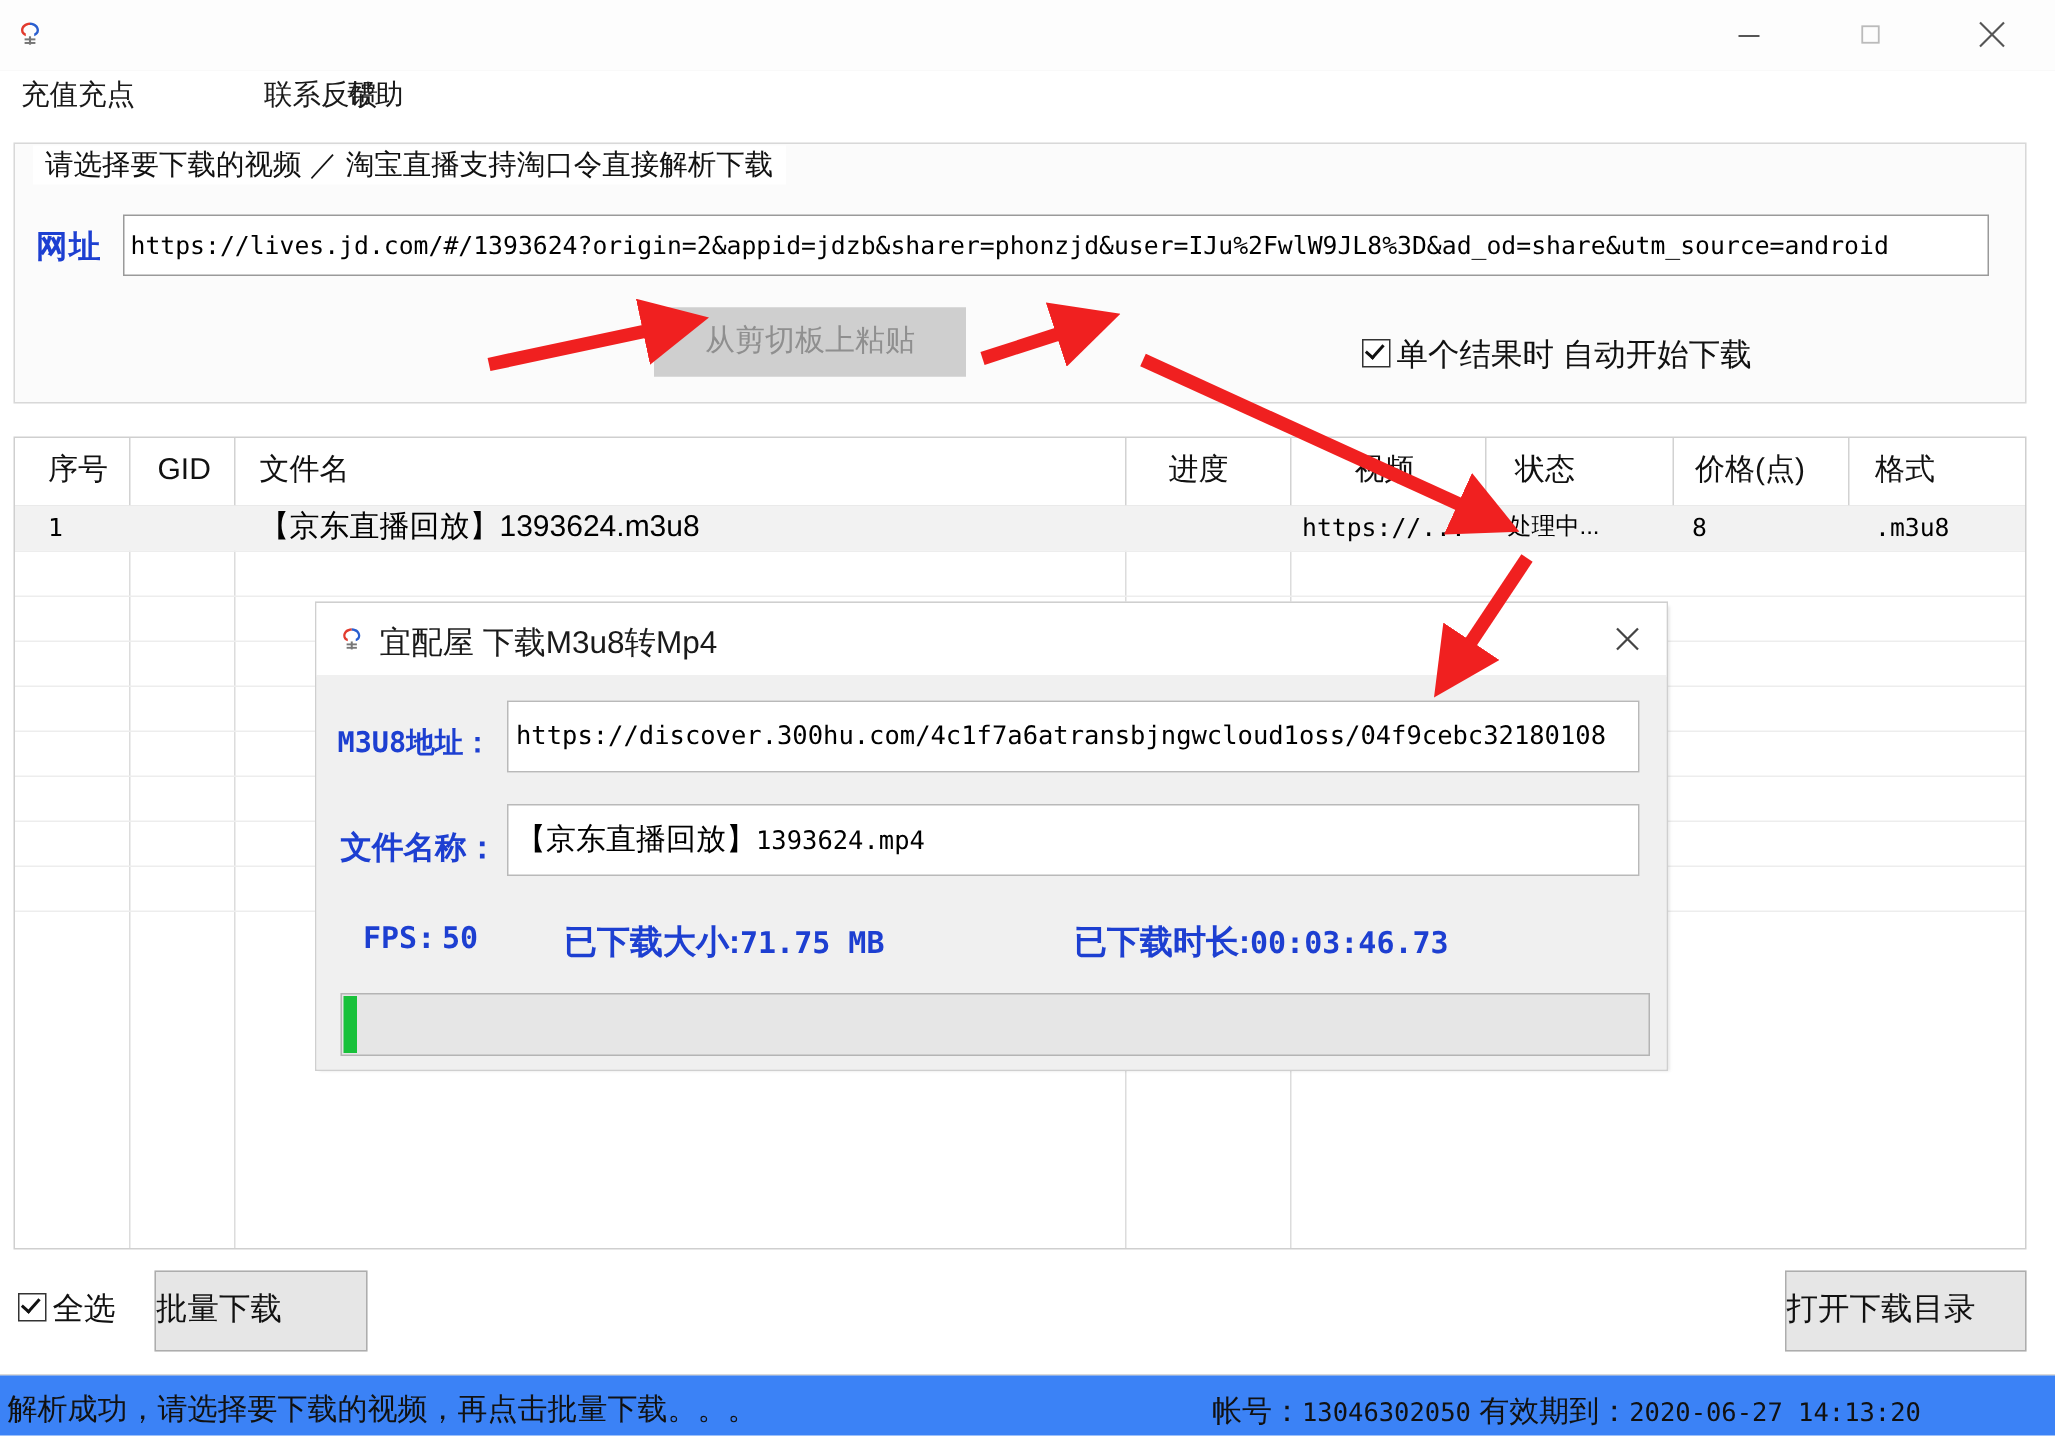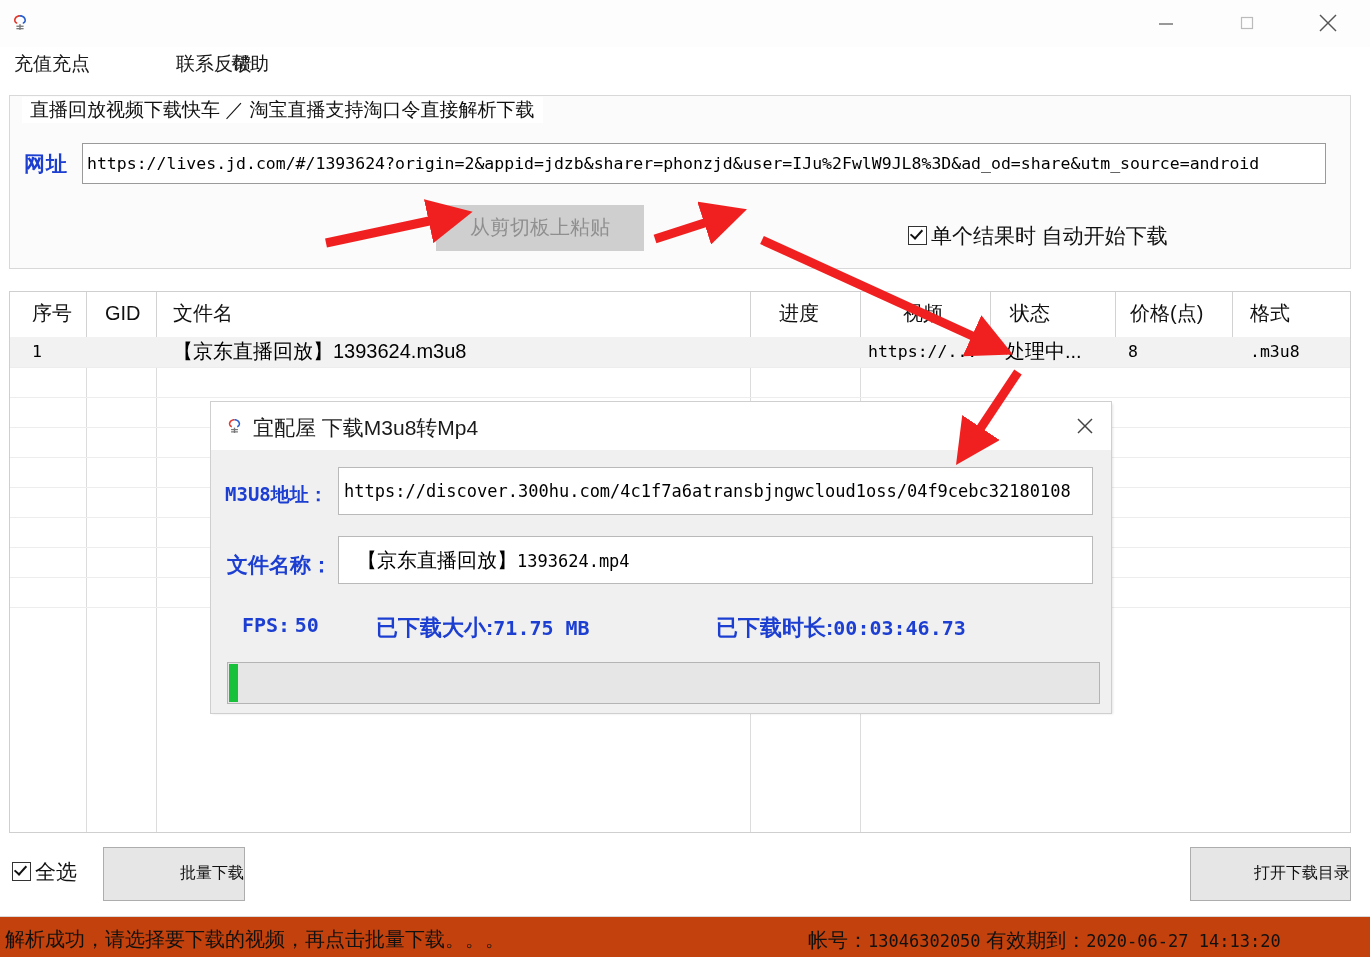--- a/index.html
+++ b/index.html
@@ -48,50 +48,50 @@
   .table-wrap{position:absolute;left:9px;top:291px;width:1340px;height:540px;border:1px solid #cfcfcf;background:#fff;overflow:hidden;}
   .thead{position:absolute;left:0;top:0;width:1340px;height:45px;background:#fff;border-bottom:1px solid #c8c8c8;}
   .th{position:absolute;top:0;height:45px;line-height:43px;font-size:20px;color:#111;white-space:nowrap;}
   .vline{position:absolute;top:0;width:1px;background:#dcdcdc;}
   .vline.head{height:45px;background:#d2d2d2;}
   .row{position:absolute;left:0;width:1340px;height:28px;}
   .row.first{background:#f2f2f2;top:45px;height:30px;}
   .rowline{position:absolute;left:0;width:1340px;height:1px;background:#ededed;}
   .cell{position:absolute;top:0;height:30px;line-height:29px;white-space:nowrap;}
   .cell-mono{font-family:"DejaVu Sans Mono","Liberation Mono",monospace;font-size:16.5px;color:#000;}
-  .cell-cn{font-size:20px;color:#000;}
+  .cell-cn{font-size:16px;color:#000;}
   .cell-mix{font-size:20px;color:#000;}
 
   
   .chk-all{position:absolute;left:12px;top:858px;font-size:21px;color:#111;white-space:nowrap;cursor:default;}
-  .btn-3d{position:absolute;background:#e6e6e6;border:1px solid #adadad;font-size:16px;color:#111;text-align:right;cursor:default;white-space:nowrap;}
+  .btn-3d{position:absolute;background:#e6e6e6;border:1px solid #adadad;font-size:21px;color:#111;text-align:left;cursor:default;white-space:nowrap;}
   #btn-batch{left:103px;top:847px;width:140px;height:52px;line-height:50px;}
   #btn-opendir{left:1190px;top:847px;width:159px;height:52px;line-height:50px;}
 
   
-  .statusbar{position:absolute;left:0;top:916px;width:1370px;height:41px;background:#c2410c;border-top:1px solid #d9d9d9;}
+  .statusbar{position:absolute;left:0;top:916px;width:1370px;height:41px;background:#3b82f6;border-top:1px solid #d9d9d9;}
   .status-left{position:absolute;left:5px;top:9px;font-size:20px;color:#111;white-space:nowrap;}
   .status-right{position:absolute;left:808px;top:10px;font-size:20px;color:#111;white-space:nowrap;}
   .status-right .mono{font-family:"DejaVu Sans Mono","Liberation Mono",monospace;font-size:17px;}
 
   
   .dlg-shadow{position:absolute;left:213px;top:404px;width:900px;height:310px;background:rgba(0,0,0,.10);filter:blur(1px);}
   .dialog{position:absolute;left:210px;top:401px;width:900px;height:311px;background:#f0f0f0;border:1px solid #cfcfcf;}
   .dlg-title{position:absolute;left:0;top:0;width:900px;height:48px;background:#ffffff;border-bottom:1px solid #e2e2e2;}
   .dlg-icon{position:absolute;left:14px;top:15px;width:19px;height:19px;}
   .dlg-title-text{position:absolute;left:42px;top:12px;font-size:21px;color:#1a1a1a;white-space:nowrap;}
   .dlg-close{position:absolute;left:848px;top:0;width:52px;height:47px;cursor:default;}
   .dlg-close svg{position:absolute;left:50%;top:50%;transform:translate(-50%,-50%);}
   .dlg-body{position:absolute;left:0;top:48px;width:900px;height:263px;background:#f0f0f0;}
   .dlg-label{position:absolute;font-size:21px;color:#1d3fd1;font-weight:bold;white-space:nowrap;}
   #lbl-m3u8{left:14px;top:32px;font-family:"DejaVu Sans Mono","Liberation Mono",monospace;font-size:19px;}
   #lbl-file{left:16px;top:101px;}
   .dlg-input{position:absolute;left:127px;background:#ffffff;border:1px solid #b9b9b9;box-sizing:border-box;overflow:hidden;white-space:nowrap;}
   #in-m3u8{top:17px;width:755px;height:48px;line-height:46px;padding-left:5px;font-family:"DejaVu Sans Mono","Liberation Mono",monospace;font-size:17px;color:#000;}
-  #in-file{top:86px;width:755px;height:48px;line-height:46px;padding-left:18px;font-size:20px;color:#000;}
+  #in-file{top:86px;width:755px;height:48px;line-height:46px;padding-left:5px;font-size:20px;color:#000;}
   #in-file .mono{font-family:"DejaVu Sans Mono","Liberation Mono",monospace;font-size:17px;}
   .stat{position:absolute;top:163px;color:#1d3fd1;white-space:nowrap;}
   .stat .lab{font-size:22px;font-weight:bold;}
   .stat .val{font-family:"DejaVu Sans Mono","Liberation Mono",monospace;font-size:20px;font-weight:bold;}
   #stat-fps{left:15px;margin-left:16px;}
   #stat-fps .lab{font-family:"DejaVu Sans Mono","Liberation Mono",monospace;font-size:20px;}
   #stat-size{left:165px;}
   #stat-time{left:505px;}
   .progress{position:absolute;left:16px;top:212px;width:873px;height:42px;background:#e6e6e6;border:1px solid #b4b4b4;box-sizing:border-box;}
   .progress .fill{position:absolute;left:1px;top:1px;height:38px;background:#18c13a;}
@@ -133,21 +133,21 @@
     </span>
   </div>
 
   <div class="menubar">
     <div class="menu-item" id="menu-0">充值充点</div>
     <div class="menu-item" id="menu-1">联系反馈</div>
     <div class="menu-item" id="menu-2">帮助</div>
   </div>
 
   <div class="groupbox"></div>
-  <div class="group-legend">直播回放视频下载快车 ／ 淘宝直播支持淘口令直接解析下载</div>
+  <div class="group-legend">请选择要下载的视频 ／ 淘宝直播支持淘口令直接解析下载</div>
   <div class="url-label">网址</div>
   <div class="url-input">https://lives.jd.com/#/1393624?origin=2&amp;appid=jdzb&amp;sharer=phonzjd&amp;user=IJu%2FwlW9JL8%3D&amp;ad_od=share&amp;utm_source=android</div>
 
   <div class="btn-flat" id="btn-paste">从剪切板上粘贴</div>
 
   <div class="chk-auto">
     <span class="cbox checked"></span><span>单个结果时 自动开始下载</span>
   </div>
 
   <div class="table-wrap">

